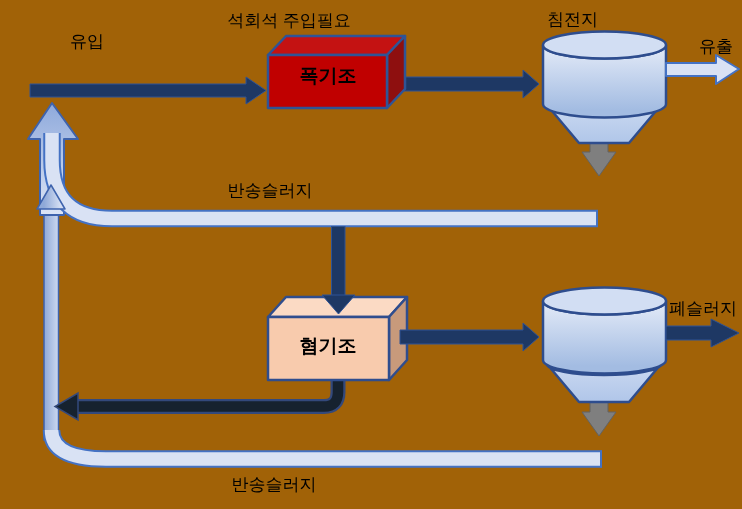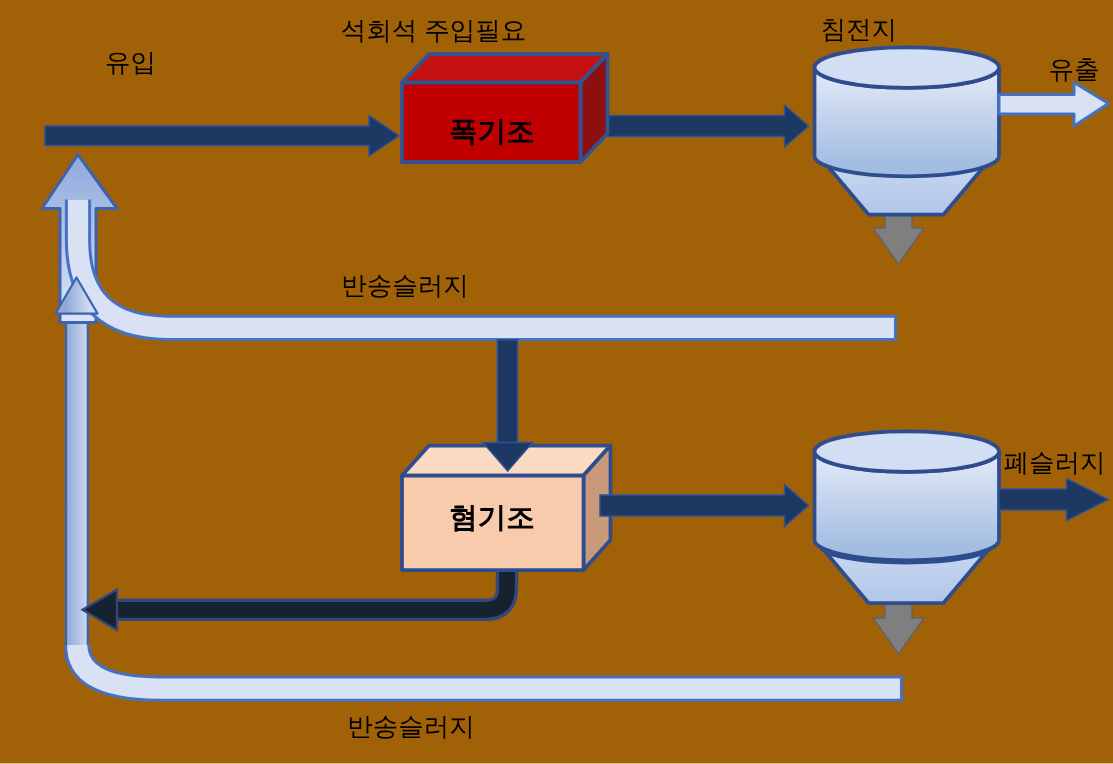--- a/index.html
+++ b/index.html
@@ -112,17 +112,17 @@
     </g>
 
     <polygon points="666,326 711,326 711,319 739,333 711,347 711,340 666,340" fill="#1E3864" stroke="#2E5395" stroke-width="1"></polygon>
   </svg>
 
   <div class="lbl" style="left:214px;top:11px;width:150px;">석회석 주입필요</div>
   <div class="lbl" style="left:57px;top:32px;width:60px;">유입</div>
   <div class="lbl" style="left:540px;top:10px;width:65px;text-align:center;">침전지</div>
   <div class="lbl" style="left:688px;top:37px;width:56px;">유출</div>
   <div class="lbl" style="left:220px;top:181px;width:100px;">반송슬러지</div>
-  <div class="lbl bold" style="left:270px;top:78px;width:116px;">폭기조</div>
+  <div class="lbl bold" style="left:270px;top:65px;width:116px;">폭기조</div>
   <div class="lbl" style="left:664px;top:299px;width:78px;">폐슬러지</div>
   <div class="lbl bold" style="left:268px;top:335px;width:120px;">혐기조</div>
   <div class="lbl" style="left:222px;top:475px;width:104px;">반송슬러지</div>
 </div>
 
 </body></html>

